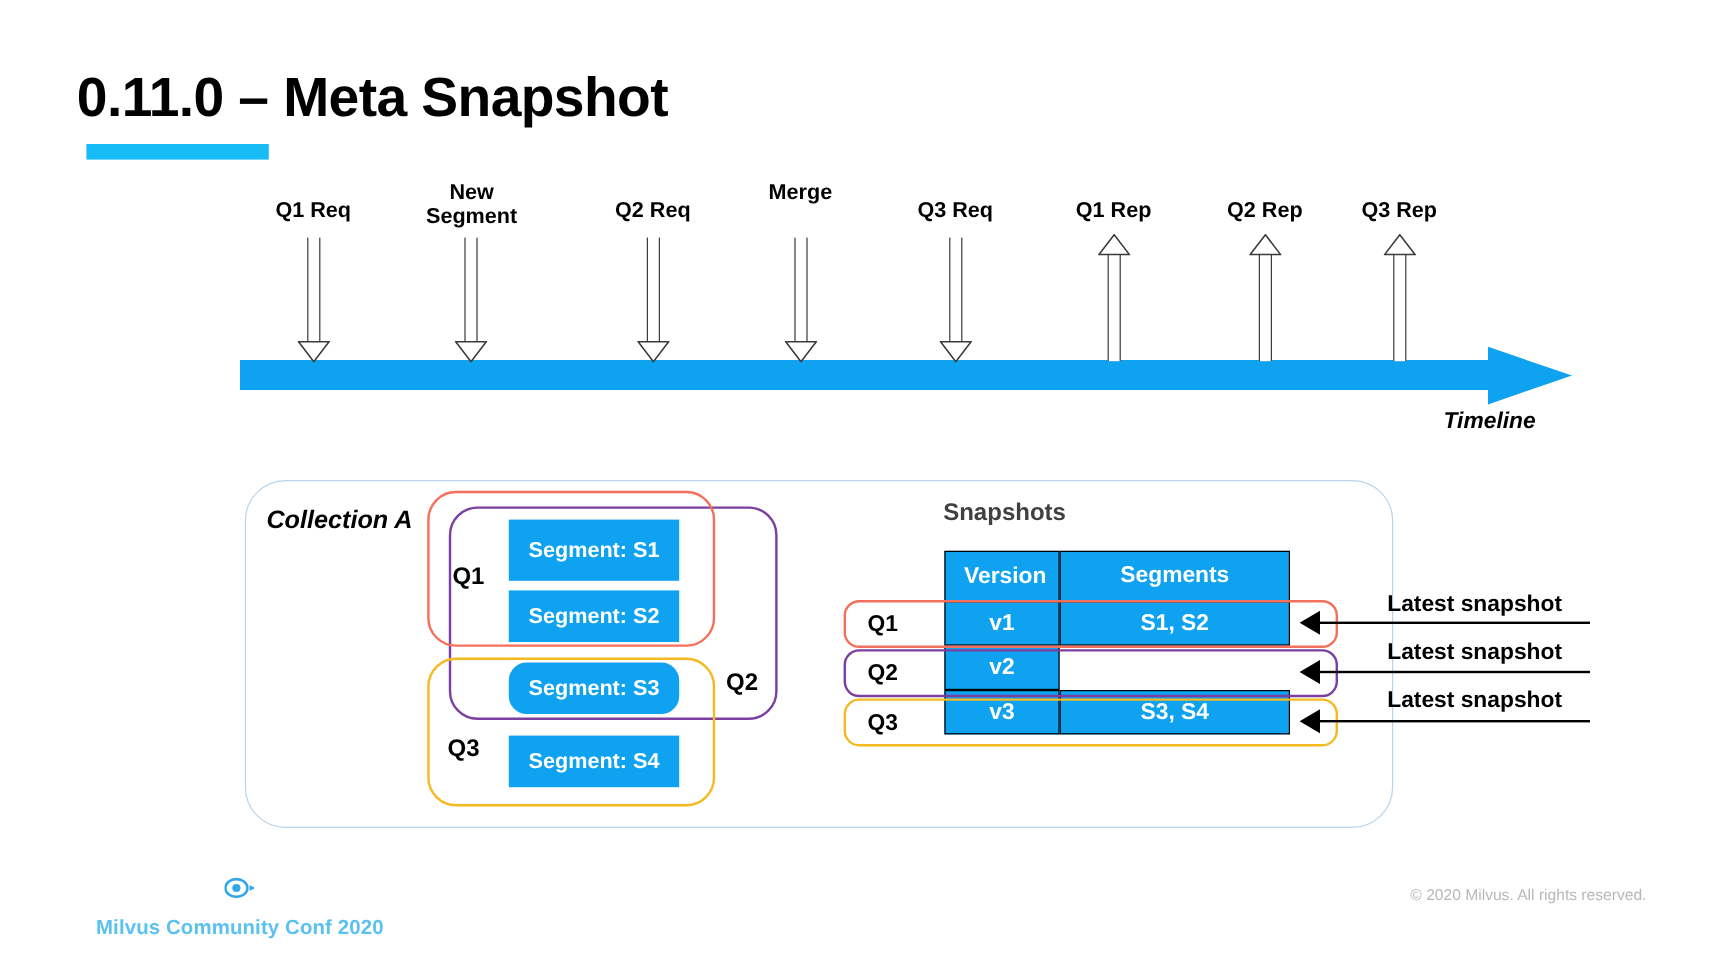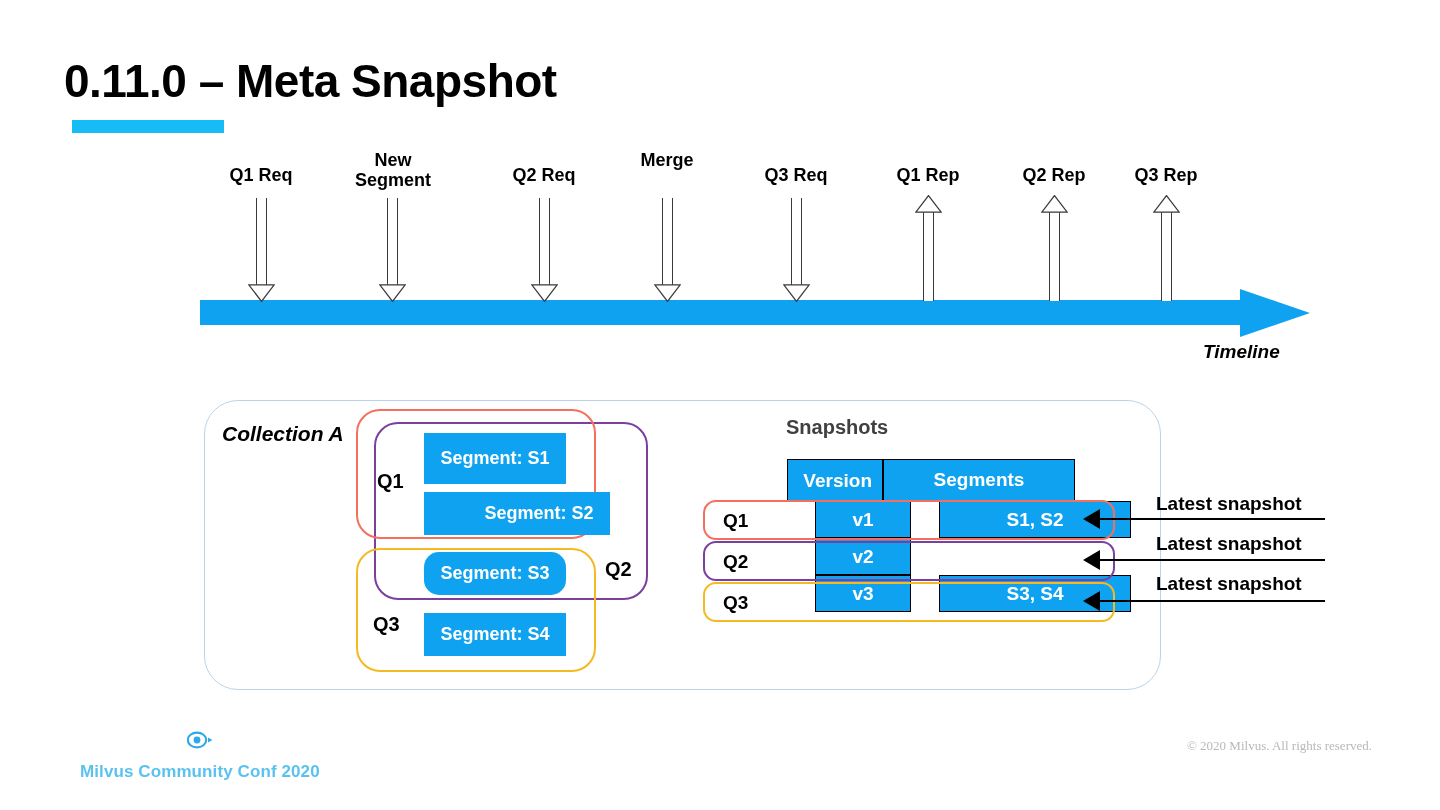--- a/index.html
+++ b/index.html
@@ -103,21 +103,21 @@
     display:flex;align-items:center;justify-content:center;
     overflow:visible;
   }
   .c-ver{width:96px;}
   .c-seg{width:192px;}
   .hdr{height:42px;}
   .hdr .inner{
     line-height:1.0;text-align:right;width:74px;
     position:relative;
   }
-  .body-row .cell{height:37px;margin-left:28px;}
+  .body-row .cell{height:37px;}
 
   
   .row-outline{
     position:absolute;border-radius:13px;box-sizing:border-box;background:transparent;
   }
   .row-q{
     position:absolute;font-size:19px;font-weight:bold;color:#000;white-space:nowrap;
   }
 
   
@@ -134,21 +134,21 @@
     border-right:17px solid #000;
   }
 
   
   .footer-logo{position:absolute;left:80px;top:731px;display:flex;align-items:center;gap:9px;flex-direction:column;}
   .footer-brand{
     font-size:17px;font-weight:bold;color:#5BC2F0;letter-spacing:0.1px;white-space:nowrap;
   }
   .footer-copy{
     position:absolute;right:68px;top:738px;
-    font-size:13px;color:#B8B8B8;white-space:nowrap;font-family:Liberation Serif, serif;
+    font-size:13px;color:#B8B8B8;white-space:nowrap;
   }
 </style>
 </head>
 <body>
 
 <div class="slide">
 
   <div class="title">0.11.0 – Meta Snapshot</div>
   <div class="title-rule"></div>
 
@@ -242,21 +242,21 @@
   <div class="grp" style="left:374px;top:422px;width:274px;height:178px;border:2.6px solid #7B3FA0;"></div>
   <div class="grp-label" style="left:605px;top:558px;">Q2</div>
 
   <div class="grp" style="left:356px;top:409px;width:240px;height:130px;border:2.6px solid #F4705C;"></div>
   <div class="grp-label" style="left:377px;top:470px;">Q1</div>
 
   <div class="grp" style="left:356px;top:548px;width:240px;height:124px;border:2.6px solid #F5B921;"></div>
   <div class="grp-label" style="left:373px;top:613px;">Q3</div>
 
   <div class="seg" style="left:424px;top:433px;width:142px;height:51px;">Segment: S1</div>
-  <div class="seg" style="left:424px;top:492px;width:142px;height:43px;padding-left:44px;">Segment: S2</div>
+  <div class="seg" style="left:424px;top:492px;width:142px;height:43px;">Segment: S2</div>
   <div class="seg" style="left:424px;top:552px;width:142px;height:43px;border-radius:15px;">Segment: S3</div>
   <div class="seg" style="left:424px;top:613px;width:142px;height:43px;">Segment: S4</div>
 
   <div class="snapshots-title">Snapshots</div>
 
   <div class="tbl">
     <div class="tbl-row">
       <div class="cell c-ver hdr">
         <div class="inner">Version</div>
       </div>

